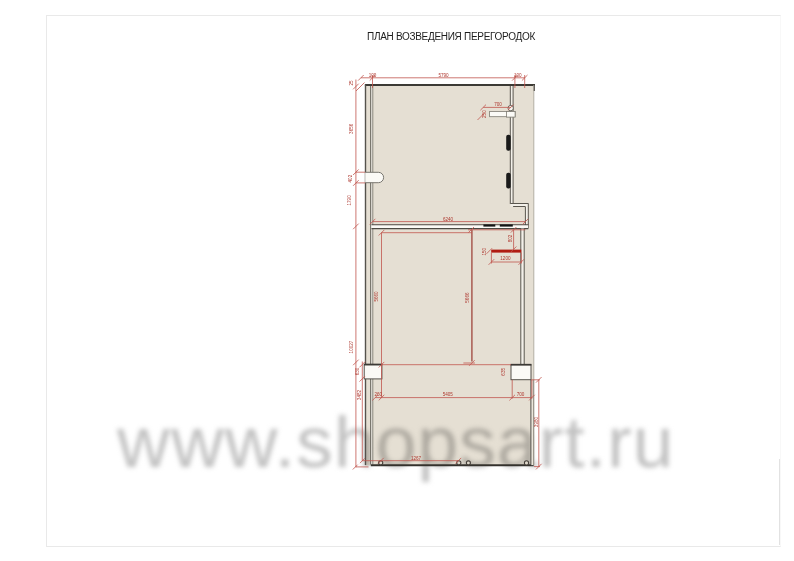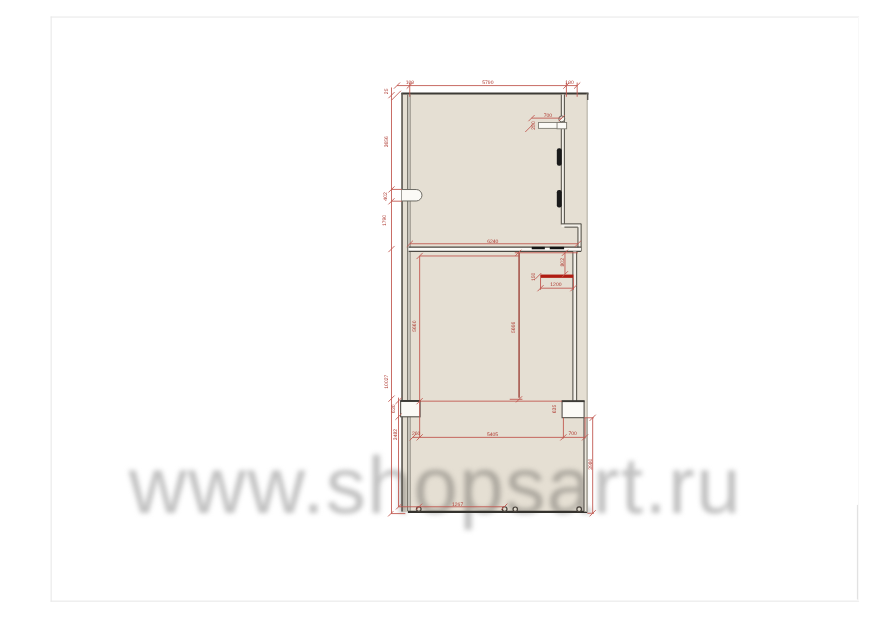--- a/index.html
+++ b/index.html
@@ -14,20 +14,21 @@
       filter:blur(2.4px);mix-blend-mode:multiply;}
 </style>
 </head>
 <body>
 <div id="page">
 
   <div id="frame"></div>
 
   <div id="frame2"></div>
 
+  <div id="title">ПЛАН ВОЗВЕДЕНИЯ ПЕРЕГОРОДОК</div>
 
   <svg id="base" width="794" height="561" viewBox="0 0 794 561" style="position:absolute;left:0;top:0">
     <rect x="365" y="85" width="168.8" height="380.5" fill="#e5dfd3"></rect>
   </svg>
 
   <div id="wm">www.shopsart.ru</div>
 
   <svg id="plan" width="794" height="561" viewBox="0 0 794 561" style="position:absolute;left:0;top:0">
     <g fill="none" stroke-linecap="butt">
 

